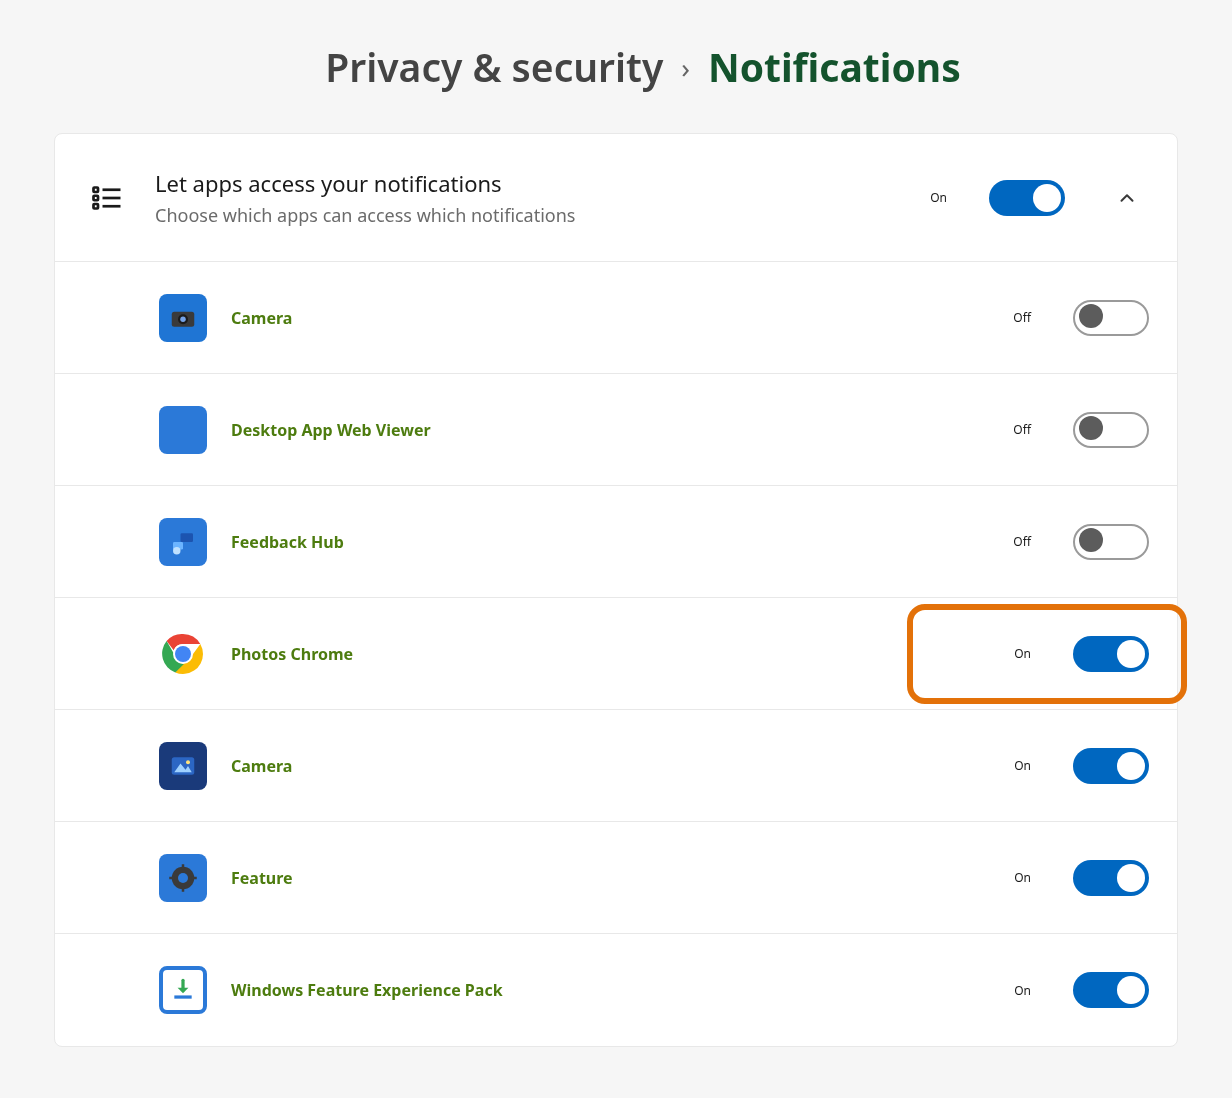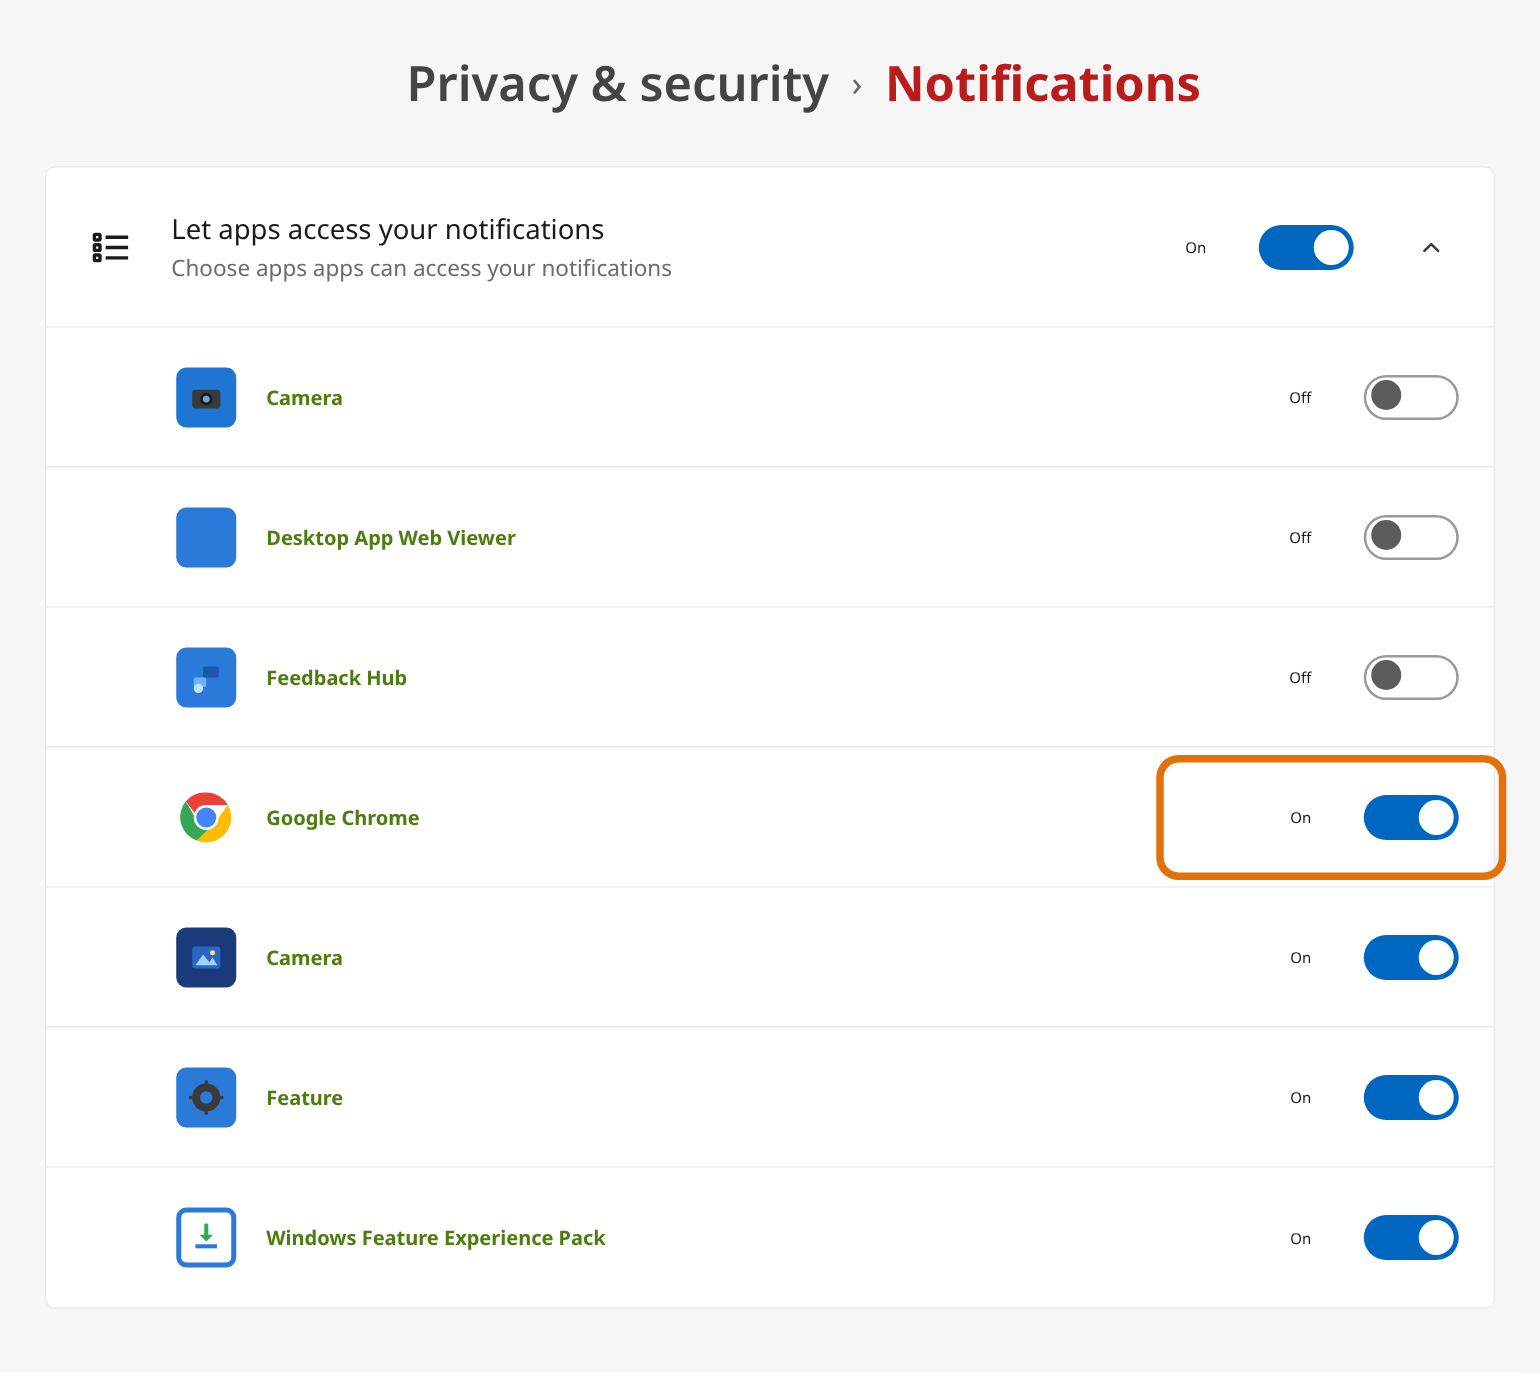--- a/index.html
+++ b/index.html
@@ -15,24 +15,24 @@
     align-items: center;
     gap: 18px;
     padding: 40px 0 40px 54px;
     font-size: 39px;
     font-weight: 600;
     color: #1a1a1a;
     justify-content: center;
   }
   .breadcrumb .parent { color: #444; font-weight: 600; }
   .breadcrumb .chev { color: #666; font-size: 28px; font-weight: 400; }
-  .breadcrumb .current { font-weight: 700; color: #b91c1c; }
+  .breadcrumb .current { font-weight: 700; color: #14532d; }
 
   .panel {
-    margin: 0 36px;
+    margin: 0 54px;
     background: #fff;
     border: 1px solid #e8e8e8;
     border-radius: 8px;
     overflow: visible;
   }
 
   .row {
     display: flex;
     align-items: center;
     padding: 0 28px;
@@ -133,21 +133,21 @@
         <rect x="3" y="5" width="3" height="3" rx="0.5"></rect>
         <line x1="9" y1="6.5" x2="21" y2="6.5"></line>
         <rect x="3" y="10.5" width="3" height="3" rx="0.5"></rect>
         <line x1="9" y1="12" x2="21" y2="12"></line>
         <rect x="3" y="16" width="3" height="3" rx="0.5"></rect>
         <line x1="9" y1="17.5" x2="21" y2="17.5"></line>
       </svg>
     </div>
     <div class="header-text">
       <div class="header-title">Let apps access your notifications</div>
-      <div class="header-sub">Choose apps apps can access your notifications</div>
+      <div class="header-sub">Choose which apps can access which notifications</div>
     </div>
     <span class="state-label">On</span>
     <div class="toggle on">
         <div class="knob"></div>
       </div>
     <div class="chevron-up">
       <svg width="22" height="22" viewBox="0 0 24 24" fill="none" stroke="currentColor" stroke-width="2.2" stroke-linecap="round" stroke-linejoin="round">
         <polyline points="6 15 12 9 18 15"></polyline>
       </svg>
     </div>
@@ -196,21 +196,21 @@
     <div class="app-icon" style="background:transparent;">
       <svg width="48" height="48" viewBox="0 0 48 48">
         <circle cx="24" cy="24" r="22" fill="#fff"></circle>
         <path d="M24 4a20 20 0 0 1 17.3 10H24a10 10 0 0 0-9.3 6.3L7.6 11A20 20 0 0 1 24 4z" fill="#ea4335"></path>
         <path d="M44 24a20 20 0 0 1-27.7 18.4l8.5-14.7A10 10 0 0 0 34 24l.02-.02L41.3 14A19.9 19.9 0 0 1 44 24z" fill="#fbbc05"></path>
         <path d="M16.3 42.4A20 20 0 0 1 7.6 11l8.5 14.7A10 10 0 0 0 24 34l.9-.04-8.6 8.44z" fill="#34a853"></path>
         <circle cx="24" cy="24" r="10" fill="#fff"></circle>
         <circle cx="24" cy="24" r="8" fill="#4285f4"></circle>
       </svg>
     </div>
-    <div class="app-name">Google Chrome</div>
+    <div class="app-name">Photos Chrome</div>
     <span class="state-label">On</span>
     <div class="toggle on">
         <div class="knob"></div>
       </div>
     <div class="highlight" style="right:-10px; top:6px; width:280px; height:100px;"></div>
   </div>
 
   <div class="row app-row">
     <div class="app-icon ic-photos">
       <svg width="30" height="30" viewBox="0 0 24 24" fill="none">

